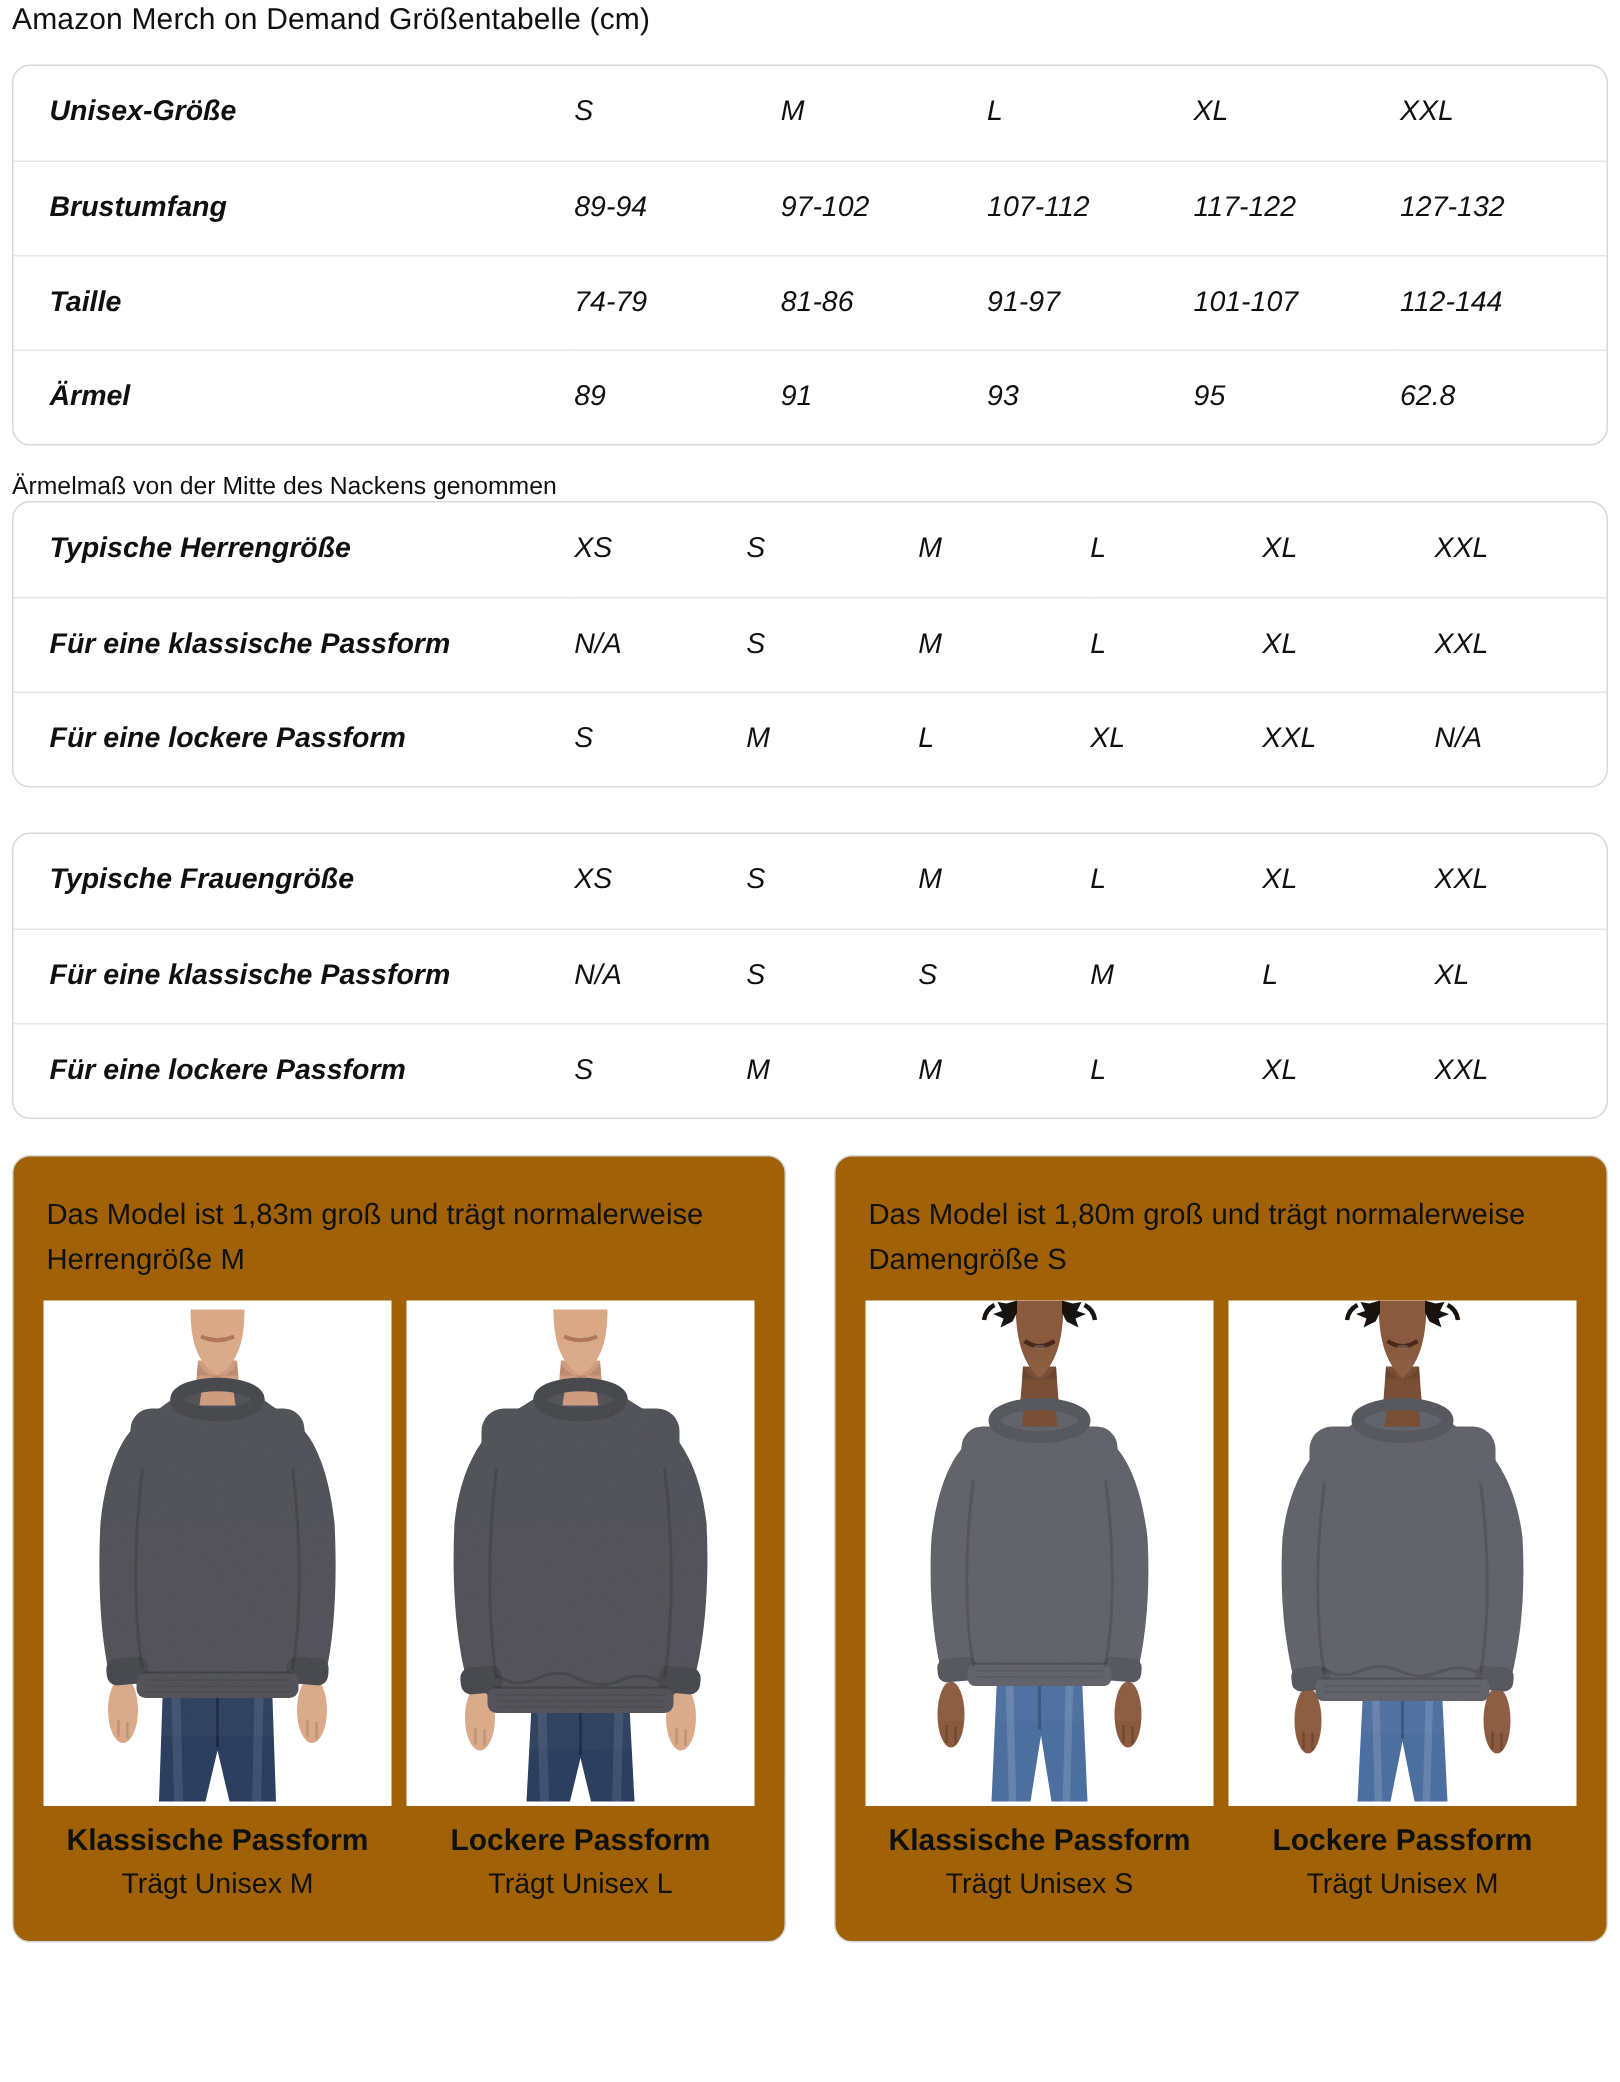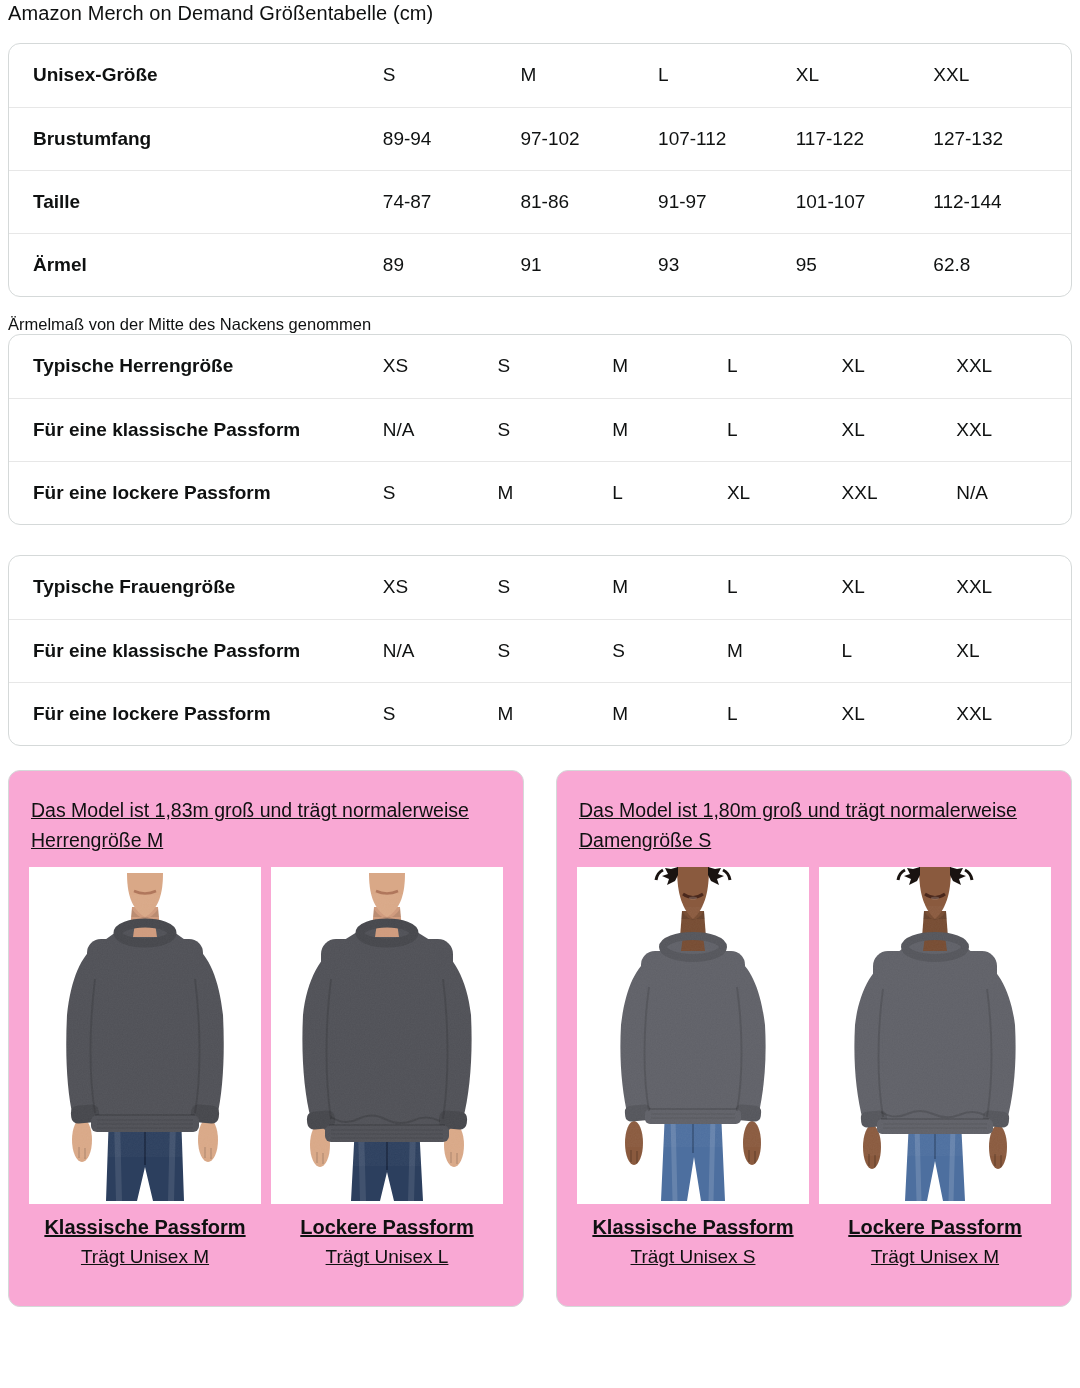--- a/index.html
+++ b/index.html
@@ -7,32 +7,32 @@
     --text:#0f1111; --border:#d5d9d9; --divider:#e7e7e7;
     --sweat-dark:#4f5056; --sweat-light:#5f6067;
     --jeans-dark:#2c3f5e; --jeans-light:#4d6f9f;
     --skin-male:#d9a887; --skin-female:#8a5a3e;
   }
   *{box-sizing:border-box;}
   html,body{margin:0;padding:0;background:#fff;}
   body{width:1080px;color:var(--text);font-family:"Liberation Sans",sans-serif;}
   .page{padding:2px 8px 10px;}
   .page-title{font-size:20px;font-weight:400;margin:0 0 18px;letter-spacing:.1px;}
-  .tbl-card{border:1px solid var(--border);border-radius:12px;overflow:hidden;background:#fff;}
+  .tbl-card{border:1px solid var(--border);border-radius:12px;overflow:hidden;background:#fff;font-style:italic;}
   table{width:100%;border-collapse:collapse;font-size:19px;color:var(--text);table-layout:fixed;}
   td{height:63px;vertical-align:middle;padding:0 2px 0 0;white-space:nowrap;}
   td.lbl{font-weight:700;padding-left:24px;}
   tr + tr td{border-top:1px solid var(--divider);}
   .sizes-5 col.c-lbl{width:35.2%;} .sizes-5 col.c-val{width:12.96%;}
   .sizes-6 col.c-lbl{width:35.2%;} .sizes-6 col.c-val{width:10.8%;}
   .footnote{font-size:16.5px;margin:18px 0 0 0;}
   .fit-heading{font-size:20px;font-weight:400;margin:37px 0 16px;}
   .gap-30{margin-top:30px;}
   .cards{display:flex;gap:32px;margin-top:24px;align-items:stretch;}
-  .card{flex:1;border:1px solid var(--border);border-radius:12px;padding:24px 20px 38px;background:#f9a8d4;text-decoration:underline;}
+  .card{flex:1;border:1px solid var(--border);border-radius:12px;padding:24px 20px 26px;background:#a16207;}
   .desc{font-size:19.5px;line-height:1.55;margin:0 2px 12px;}
   .photos{display:flex;gap:10px;}
   figure.photo-col{flex:1;margin:0;text-align:center;min-width:0;}
   .photo{width:100%;height:337px;background:#fff;}
   .photo svg{width:100%;height:100%;display:block;}
   .fit-label{font-size:20px;font-weight:700;margin-top:12px;}
   .wears-label{font-size:19px;margin-top:7px;}
 </style>
 </head>
 <body>
@@ -63,21 +63,21 @@
         <tr>
           <td class="lbl">Brustumfang</td>
           <td>89-94</td>
           <td>97-102</td>
           <td>107-112</td>
           <td>117-122</td>
           <td>127-132</td>
         </tr>
         <tr>
           <td class="lbl">Taille</td>
-          <td>74-87</td>
+          <td>74-79</td>
           <td>81-86</td>
           <td>91-97</td>
           <td>101-107</td>
           <td>112-144</td>
         </tr>
         <tr>
           <td class="lbl">Ärmel</td>
           <td>89</td>
           <td>91</td>
           <td>93</td>

